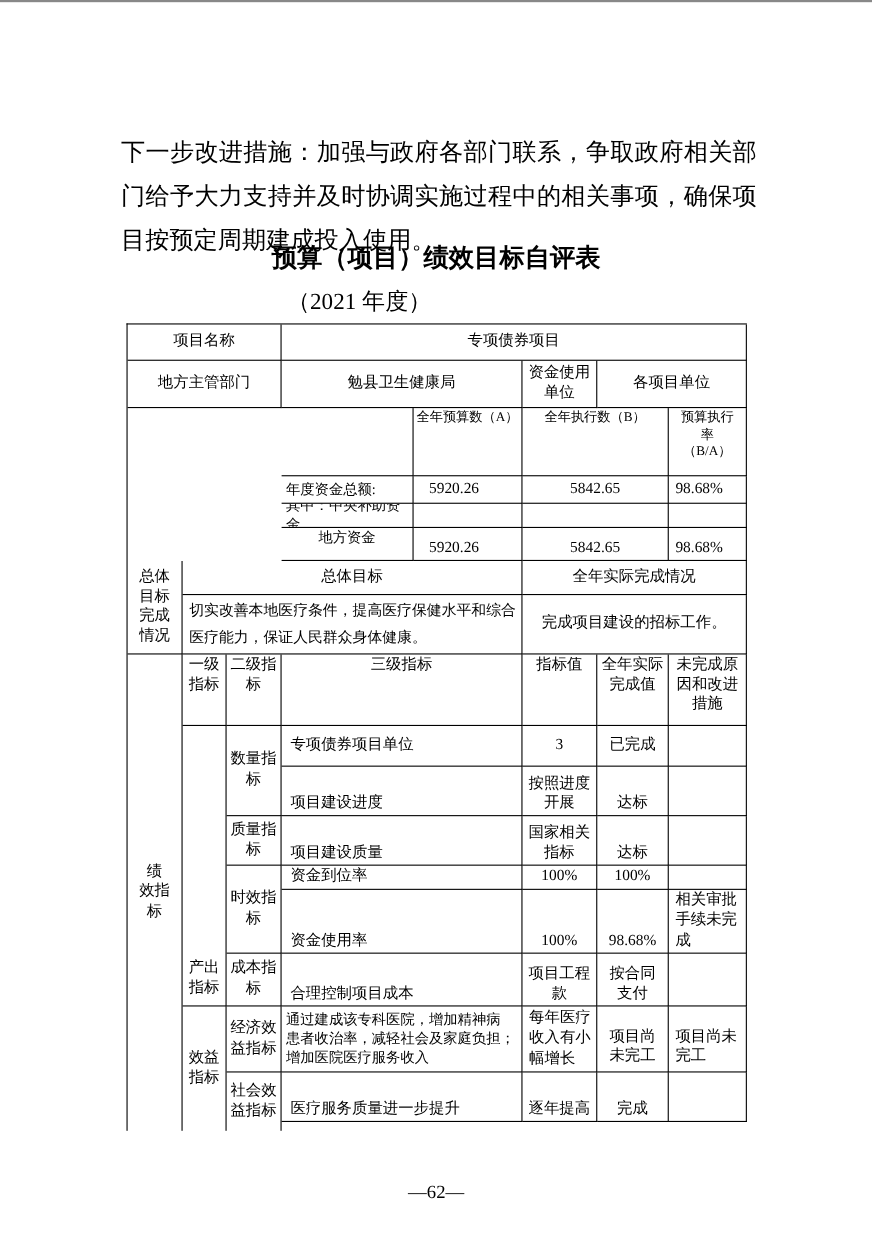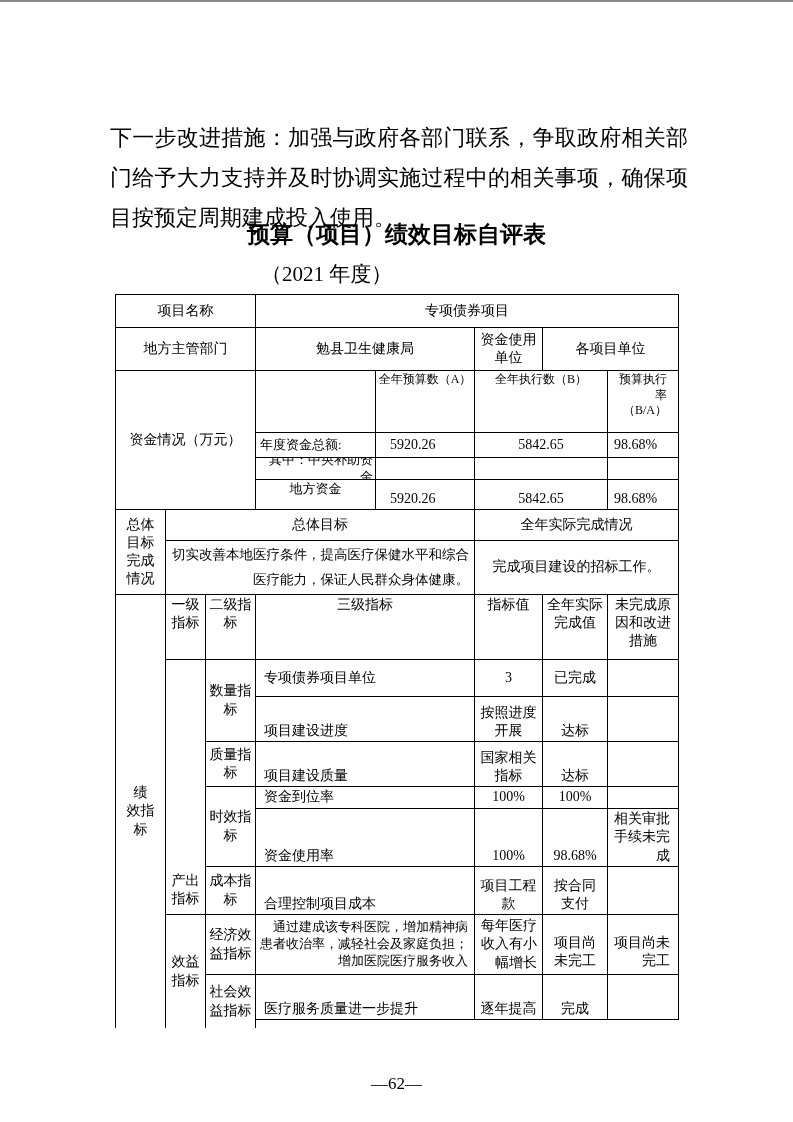--- a/index.html
+++ b/index.html
@@ -42,23 +42,23 @@
     display:flex;align-items:center;justify-content:center;
     text-align:center;
     font-size:14px;line-height:1.3;
     white-space:pre-line;
     padding:1px 2px;
     box-sizing:border-box;
     overflow:hidden;
   }
   .vt{align-items:flex-start;}
   .vb{align-items:flex-end;}
-  .hl{justify-content:flex-start;text-align:right;}
+  .hl{justify-content:flex-start;text-align:left;}
   .nb{border-bottom:none;}
-  .fs12{font-size:12px;text-align:right;}
+  .fs12{font-size:12px;}
   .fs13{font-size:13px;}
   .fs135{font-size:13.5px;}
   .pl4{padding-left:4px;}
   .pl6{padding-left:6px;}
   .pl8{padding-left:8px;}
   .pl14{padding-left:14px;}
   .pb2{padding-bottom:1px;}
   .pb4{padding-bottom:4px;}
   .pb6{padding-bottom:6px;}
   .lh18{line-height:1.8;}
@@ -82,21 +82,20 @@
 
     <div class="c" style="grid-area:1/1/2/4">项目名称</div>
     <div class="c" style="grid-area:1/4/2/9">专项债券项目</div>
 
     <div class="c" style="grid-area:2/1/3/4">地方主管部门</div>
     <div class="c" style="grid-area:2/4/3/6">勉县卫生健康局</div>
     <div class="c" style="grid-area:2/6/3/7">资金使用
 单位</div>
     <div class="c" style="grid-area:2/7/3/9">各项目单位</div>
 
-    <div class="c" style="grid-area:3/1/7/4">资金情况（万元）</div>
     <div class="c" style="grid-area:3/4/4/5"></div>
     <div class="c vt fs12" style="grid-area:3/5/4/6">全年预算数（A）</div>
     <div class="c vt fs12" style="grid-area:3/6/4/8">全年执行数（B）</div>
     <div class="c vt fs12" style="grid-area:3/8/4/9">预算执行
 率
 （B/A）</div>
 
     <div class="c hl fs13 pl4" style="grid-area:4/4/5/5">年度资金总额:</div>
     <div class="c hl pl14" style="grid-area:4/5/5/6">5920.26</div>
     <div class="c" style="grid-area:4/6/5/8">5842.65</div>

